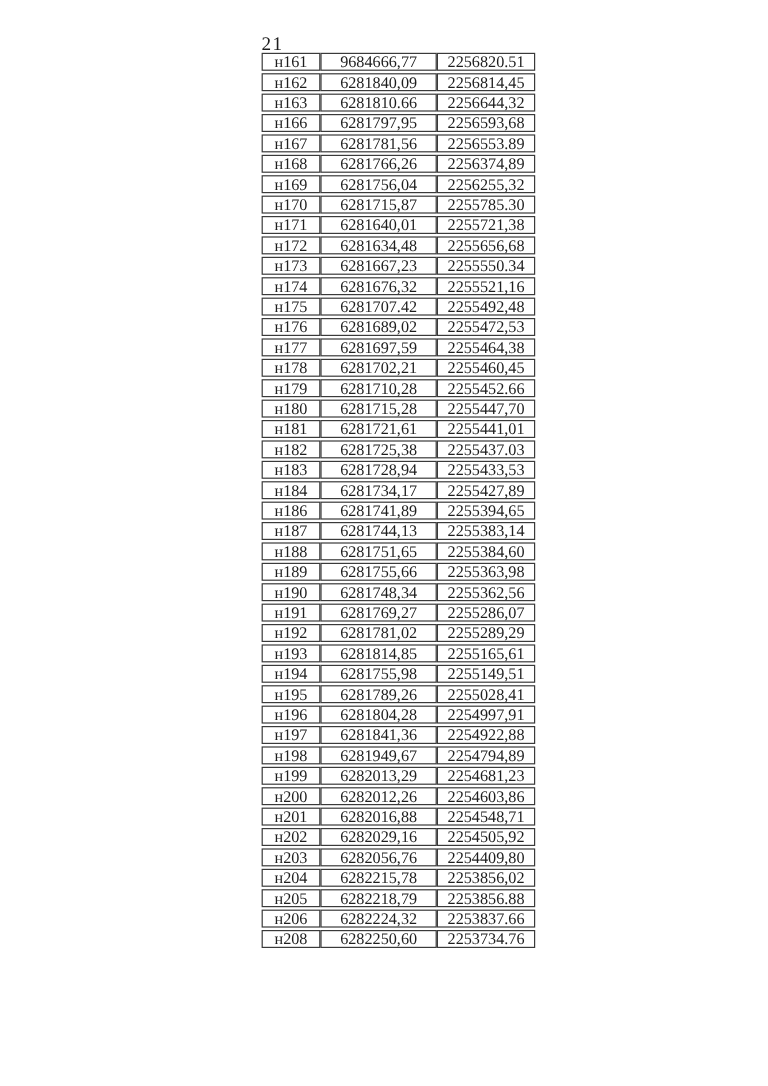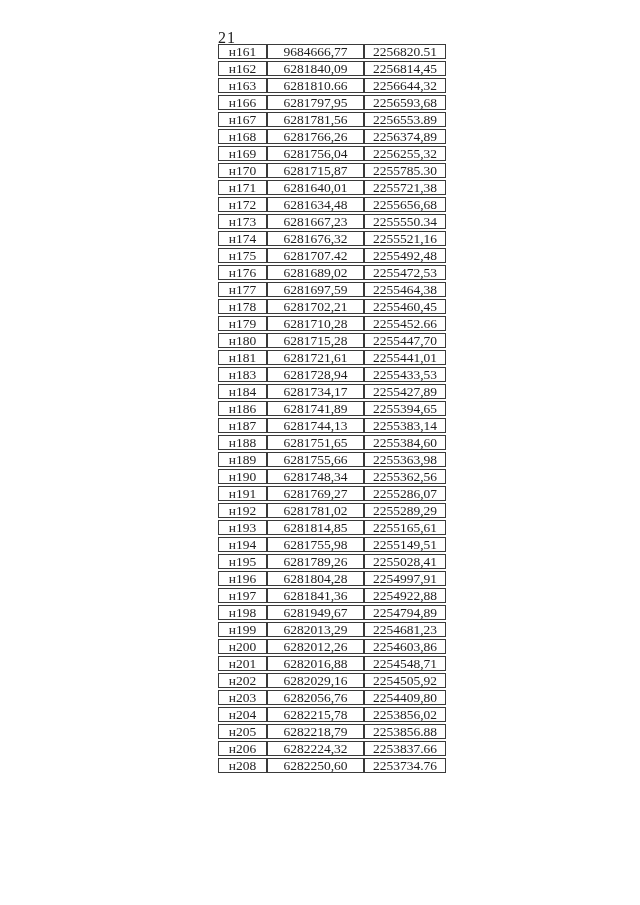--- a/index.html
+++ b/index.html
@@ -168,20 +168,25 @@
     <td>6281715,28</td>
     <td>2255447,70</td>
   </tr>
 
   <tr>
     <td>н181</td>
     <td>6281721,61</td>
     <td>2255441,01</td>
   </tr>
 
+  <tr>
+    <td>н182</td>
+    <td>6281725,38</td>
+    <td>2255437.03</td>
+  </tr>
 
   <tr>
     <td>н183</td>
     <td>6281728,94</td>
     <td>2255433,53</td>
   </tr>
 
   <tr>
     <td>н184</td>
     <td>6281734,17</td>

